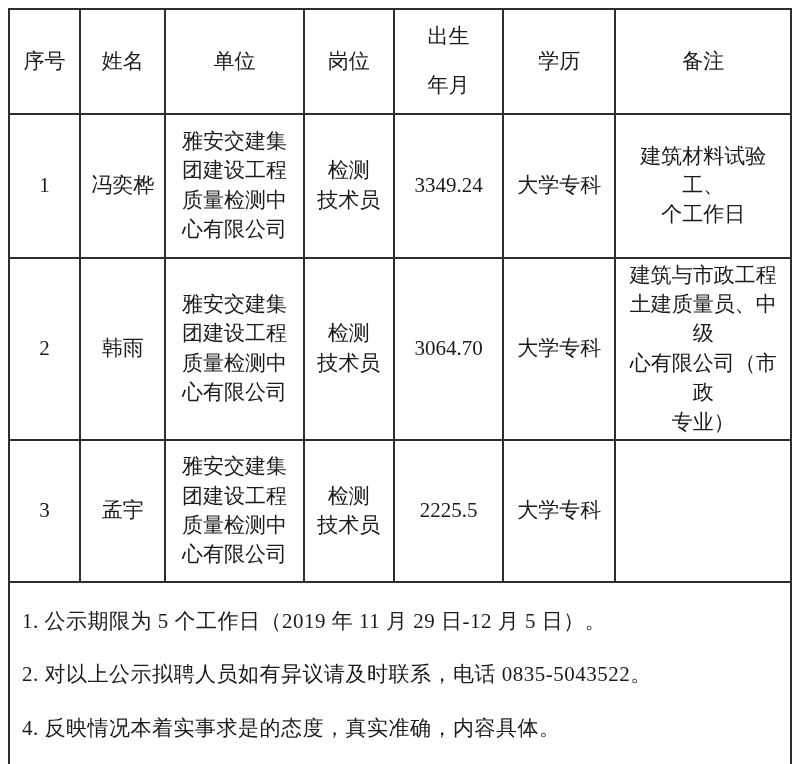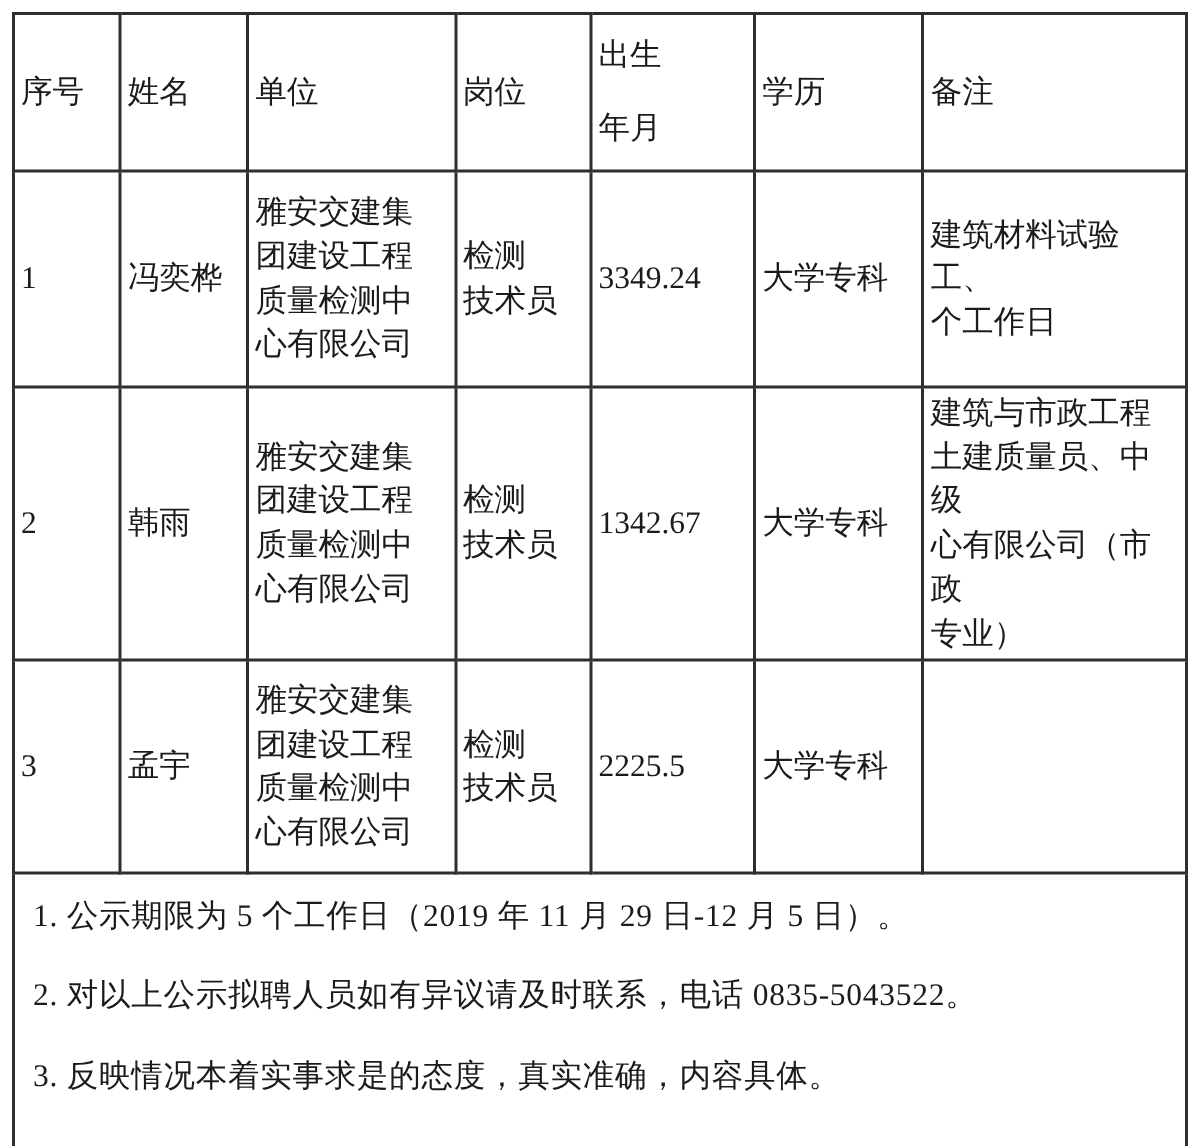--- a/index.html
+++ b/index.html
@@ -15,21 +15,21 @@
   }
   .doc-table {
     width: 784px;
     margin: 8px;
     border-collapse: collapse;
     table-layout: fixed;
     background: #ffffff;
   }
   .doc-table td, .doc-table th {
     border: 2px solid #2e2e2e;
-    text-align: left;
+    text-align: center;
     vertical-align: middle;
     font-weight: normal;
     font-size: 21px;
     line-height: 1.4;
     padding: 2px 4px;
     overflow: hidden;
     white-space: pre-line;
   }
   tr.header-row { height: 101px; }
   tr.data-row-1 { height: 144px; }
@@ -37,21 +37,21 @@
   tr.data-row-3 { height: 142px; }
   tr.notes-row  { height: 209px; }
   th.birth-header { line-height: 2.35; }
   td.notes-cell {
     text-align: left;
     vertical-align: top;
     padding: 14px 14px 0 12px;
     white-space: normal;
   }
   td.notes-cell p {
-    margin: 0 0 27px 0;
+    margin: 11px 0 27px 0;
     font-size: 21px;
     line-height: 1.25;
     letter-spacing: 0.5px;
   }
 </style>
 </head>
 <body>
 
 <table class="doc-table">
   <colgroup>
@@ -93,21 +93,21 @@
 
   <tr class="data-row-2">
     <td>2</td>
     <td>韩雨</td>
     <td>雅安交建集
 团建设工程
 质量检测中
 心有限公司</td>
     <td>检测
 技术员</td>
-    <td>1342.67</td>
+    <td>3064.70</td>
     <td>大学专科</td>
     <td>建筑与市政工程
 土建质量员、中级
 心有限公司（市政
 专业）</td>
   </tr>
 
   <tr class="data-row-3">
     <td>3</td>
     <td>孟宇</td>
@@ -119,17 +119,17 @@
 技术员</td>
     <td>2225.5</td>
     <td>大学专科</td>
     <td></td>
   </tr>
 
   <tr class="notes-row">
     <td class="notes-cell" colspan="7">
       <p>1. 公示期限为 5 个工作日（2019 年 11 月 29 日-12 月 5 日）。</p>
       <p>2. 对以上公示拟聘人员如有异议请及时联系，电话 0835-5043522。</p>
-      <p>3. 反映情况本着实事求是的态度，真实准确，内容具体。</p>
+      <p>4. 反映情况本着实事求是的态度，真实准确，内容具体。</p>
     </td>
   </tr>
 </tbody>
   </table>
 
 </body></html>

